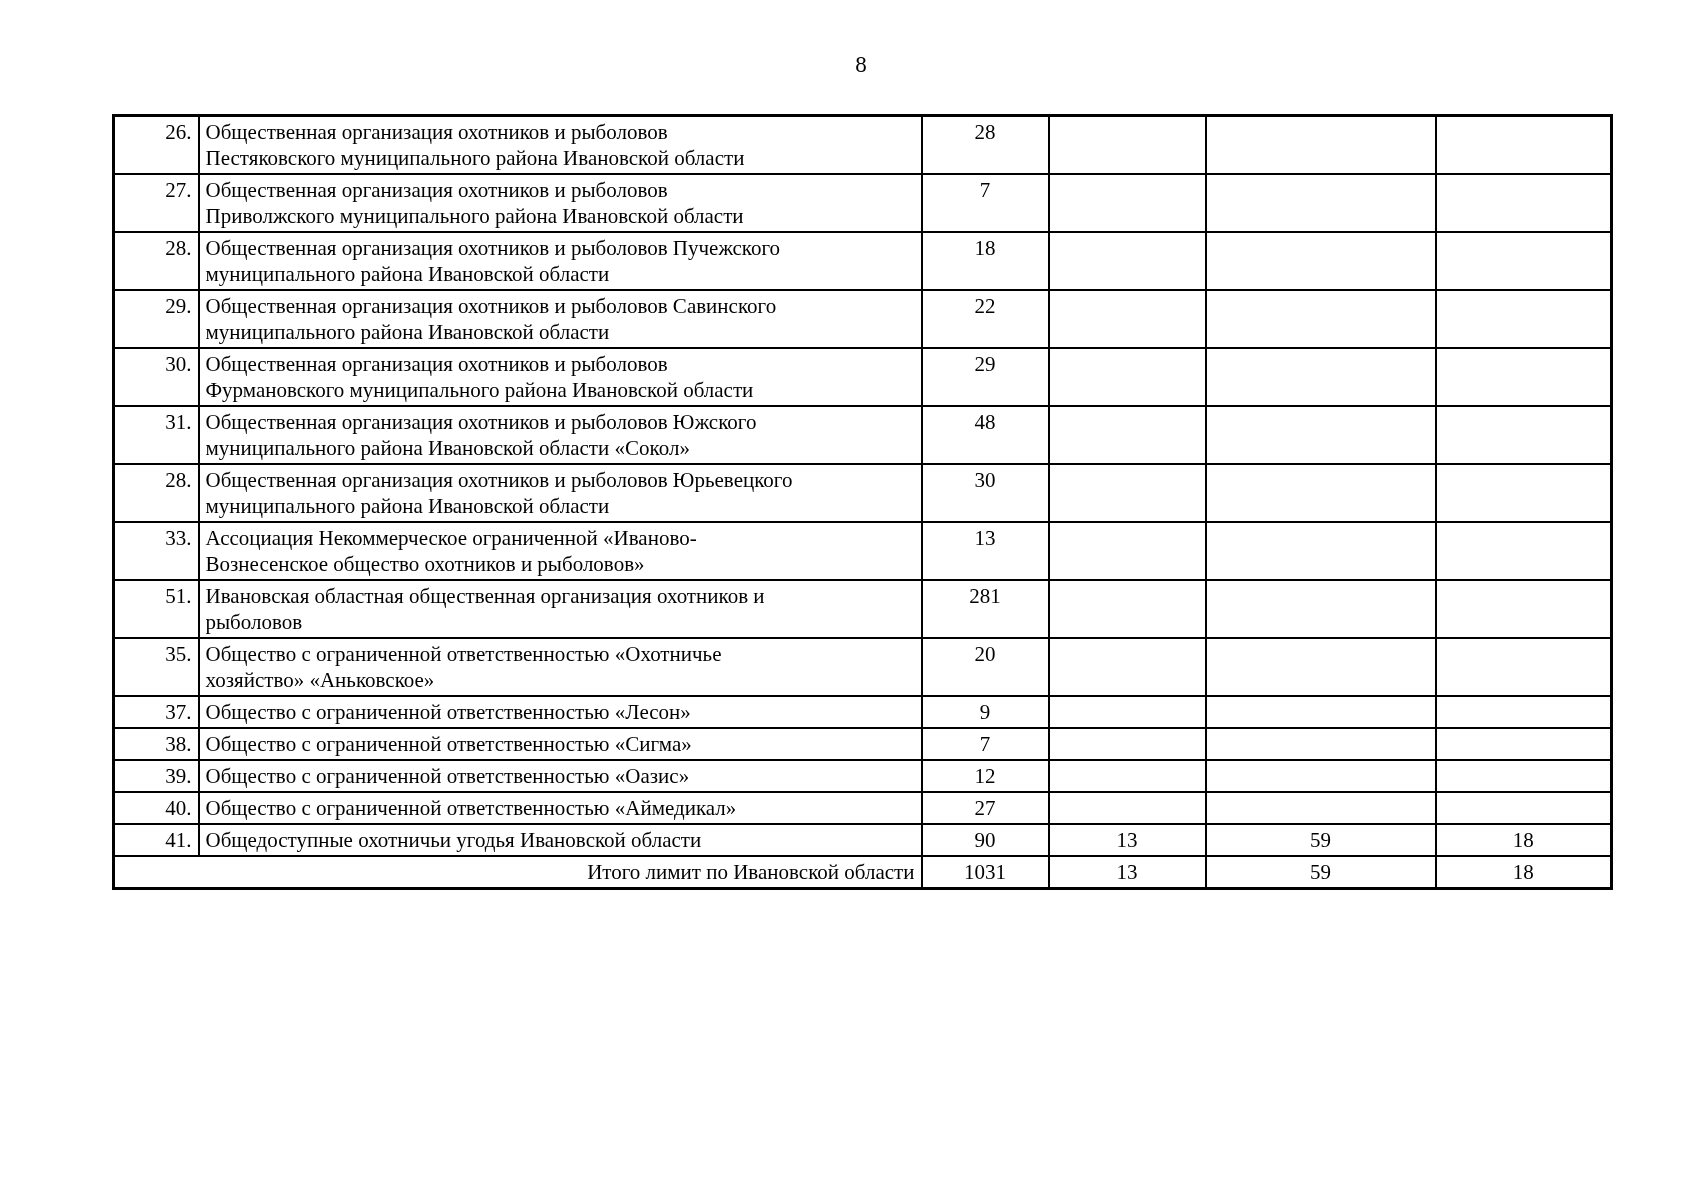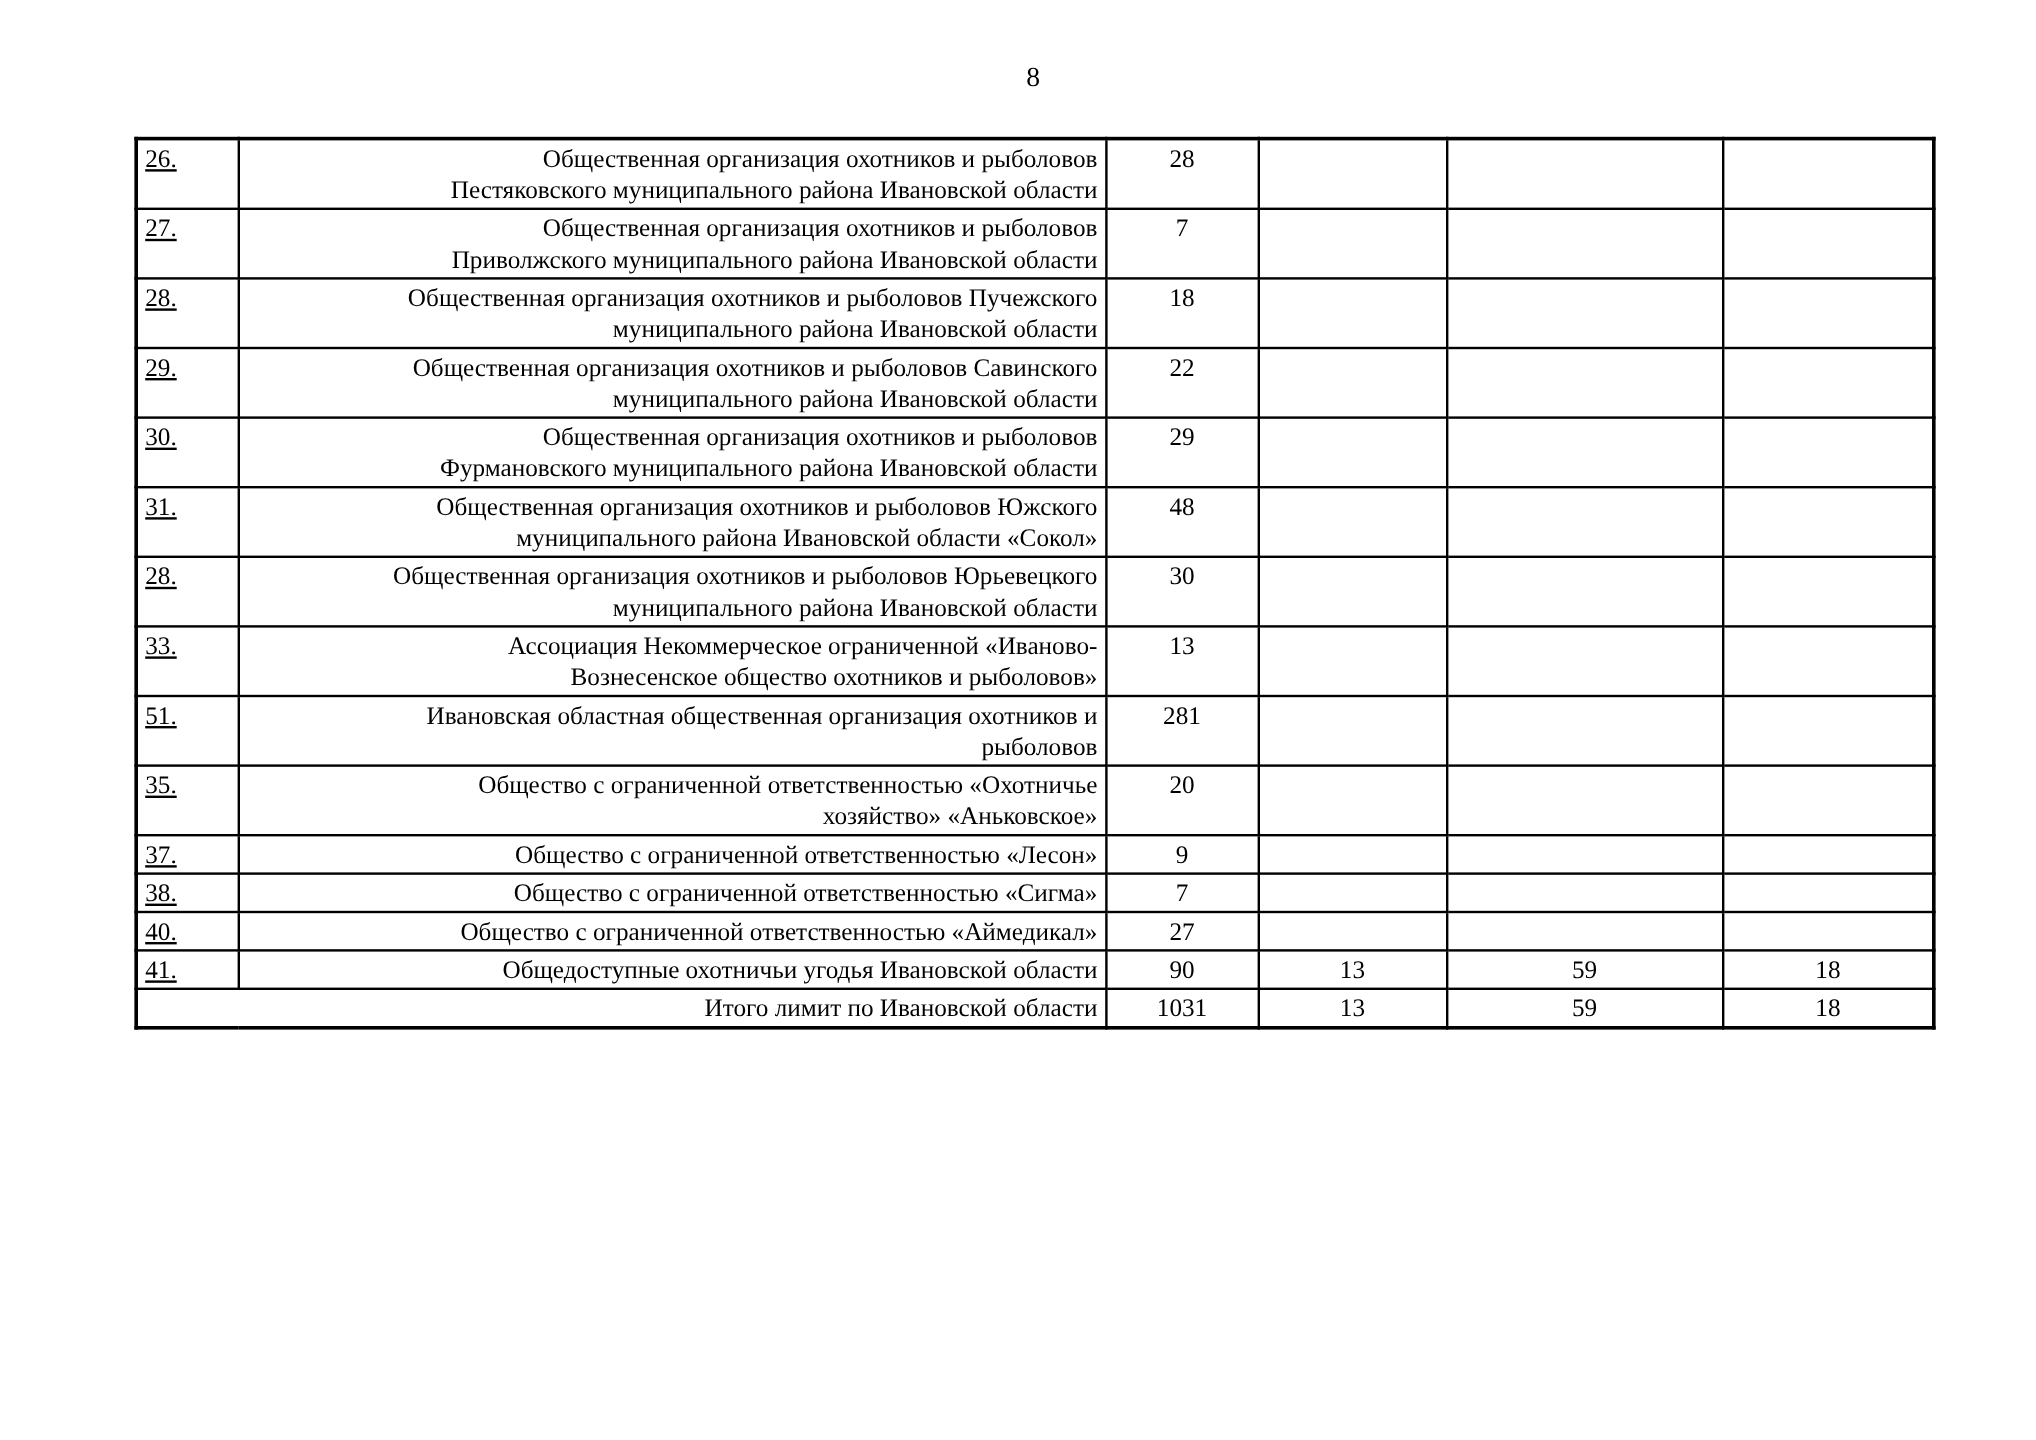--- a/index.html
+++ b/index.html
@@ -34,26 +34,25 @@
     border: 3px solid #000000;
   }
   #limits-table td {
     border: 2px solid #000000;
     vertical-align: top;
     font-size: 21px;
     line-height: 26px;
     padding: 2px 6px;
   }
   td.num-cell {
+    text-align: right;
+    padding: 2px 2px;
+  }
+  td.name-cell {
     text-align: left;
-    padding: 2px 2px;
-    text-decoration: underline;
-  }
-  td.name-cell {
-    text-align: right;
     padding-left: 9px;
     white-space: pre-line;
   }
   td.val-cell {
     text-align: center;
     padding: 2px 2px;
   }
   tr.total-row td {
     padding-bottom: 24px;
   }
@@ -175,20 +174,28 @@
     <td class="name-cell">Общество с ограниченной ответственностью «Лесон»</td>
     <td class="val-cell">9</td>
     <td class="val-cell"></td>
     <td class="val-cell"></td>
     <td class="val-cell"></td>
   </tr>
         <tr>
     <td class="num-cell">38.</td>
     <td class="name-cell">Общество с ограниченной ответственностью «Сигма»</td>
     <td class="val-cell">7</td>
+    <td class="val-cell"></td>
+    <td class="val-cell"></td>
+    <td class="val-cell"></td>
+  </tr>
+        <tr>
+    <td class="num-cell">39.</td>
+    <td class="name-cell">Общество с ограниченной ответственностью «Оазис»</td>
+    <td class="val-cell">12</td>
     <td class="val-cell"></td>
     <td class="val-cell"></td>
     <td class="val-cell"></td>
   </tr>
         <tr>
     <td class="num-cell">40.</td>
     <td class="name-cell">Общество с ограниченной ответственностью «Аймедикал»</td>
     <td class="val-cell">27</td>
     <td class="val-cell"></td>
     <td class="val-cell"></td>

